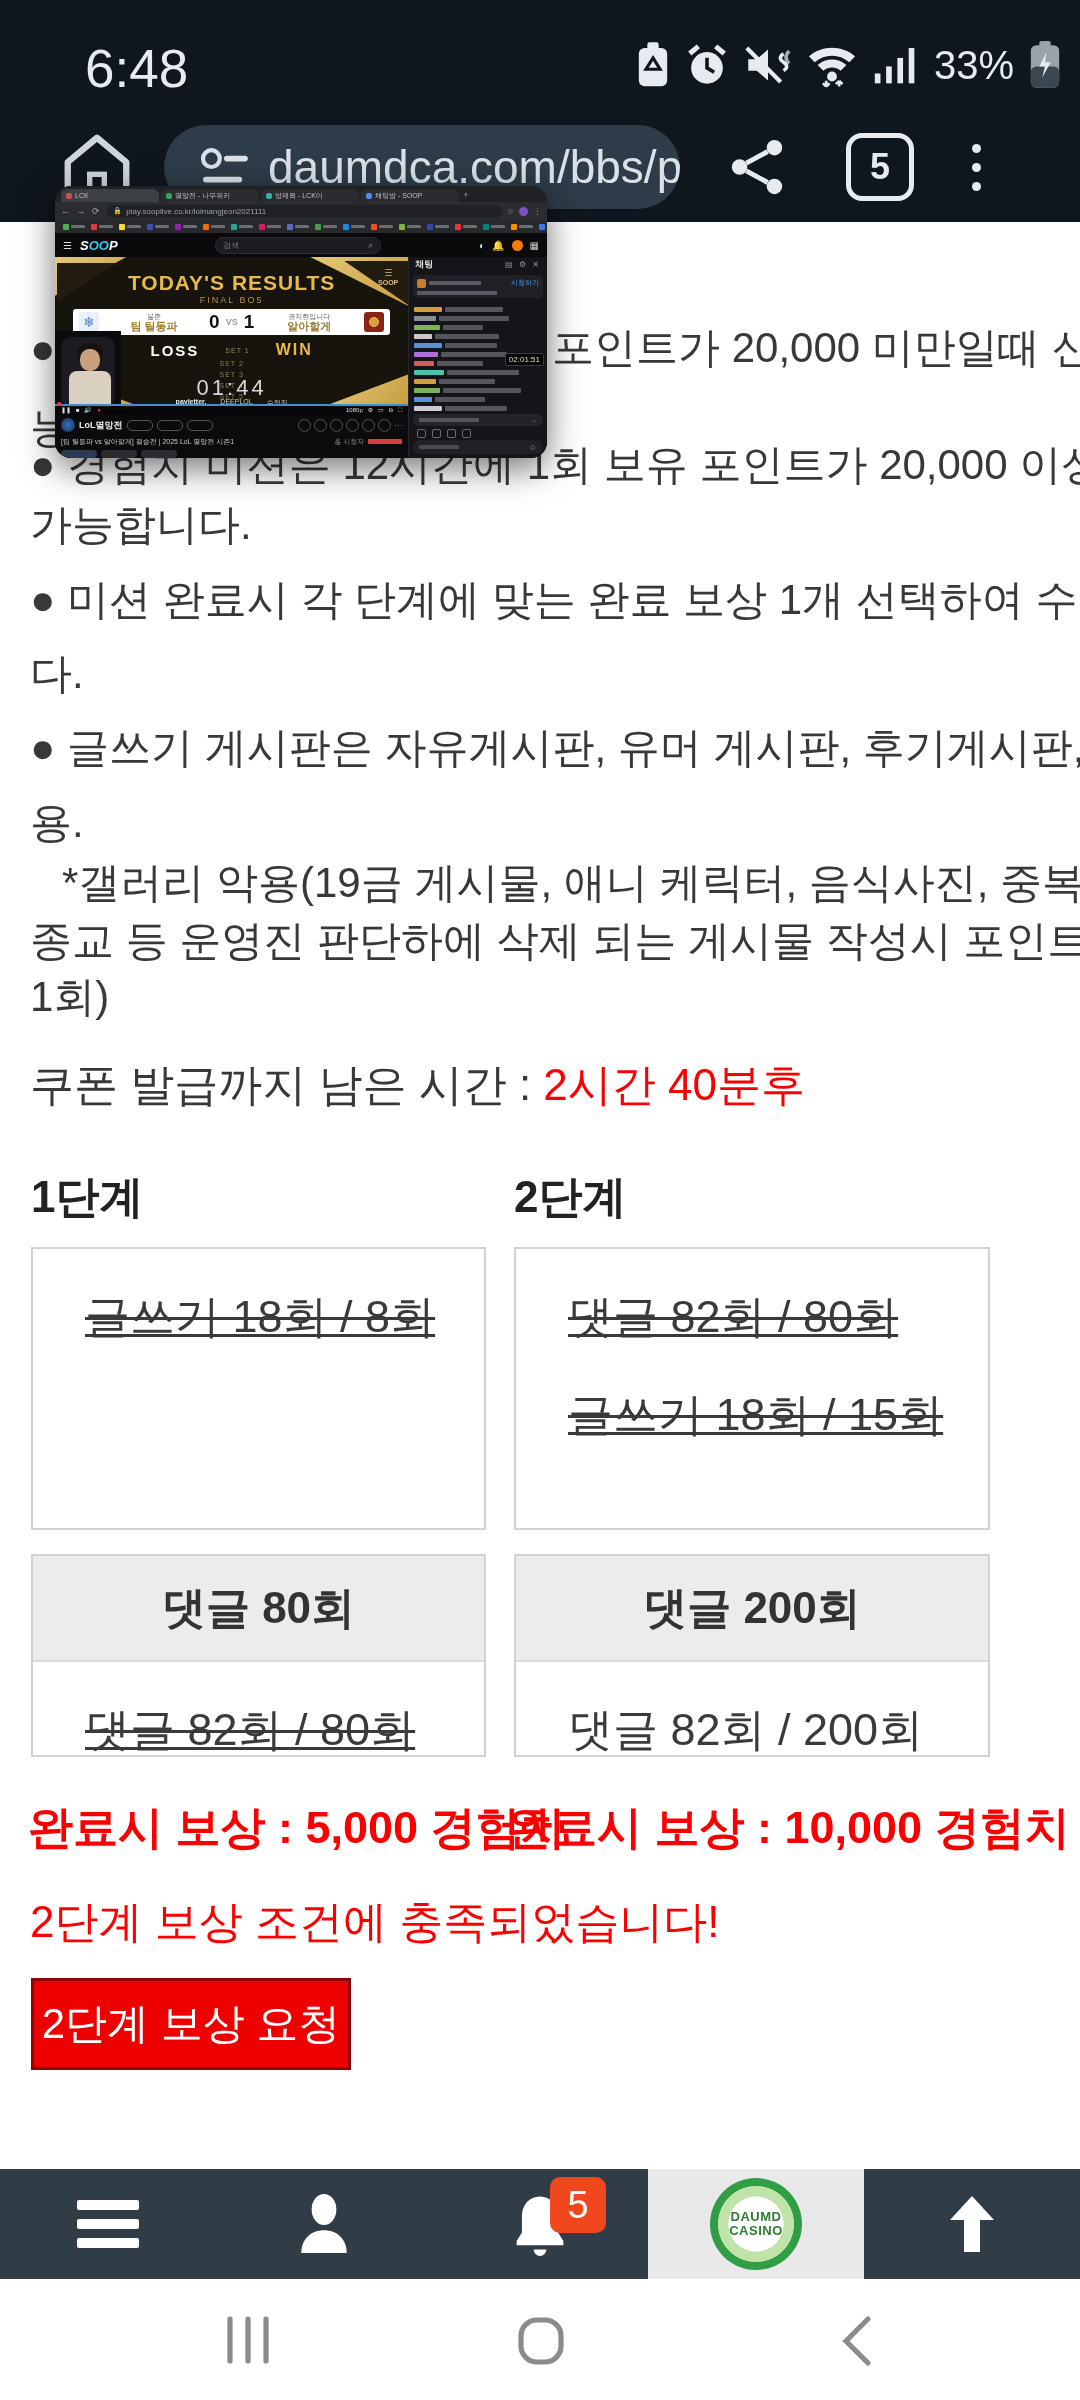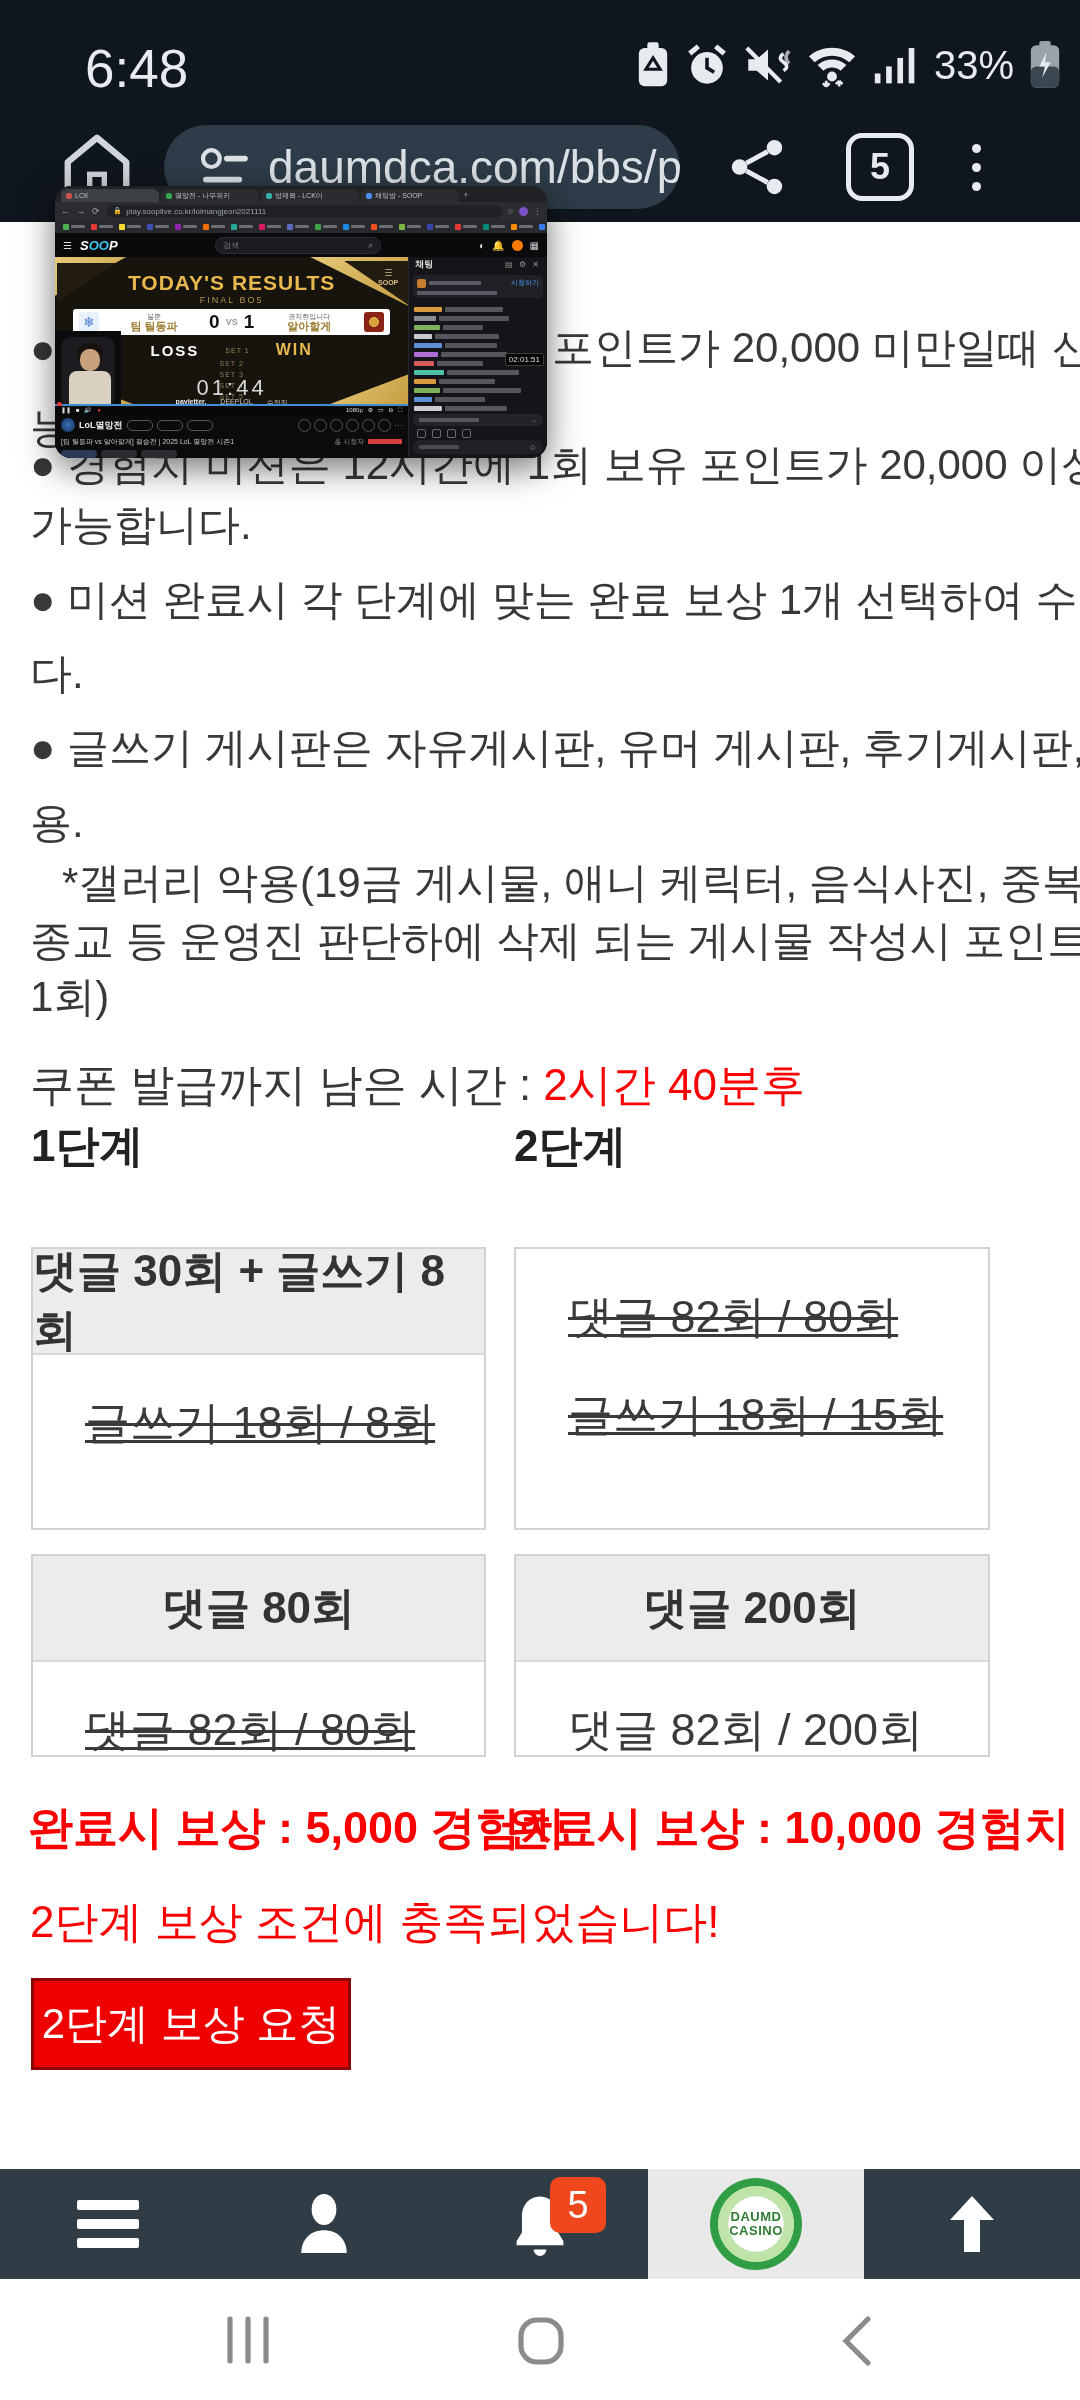--- a/index.html
+++ b/index.html
@@ -22,21 +22,21 @@
   .tabbox{width:58px;height:58px;border:5px solid #e7eaee;border-radius:16px;color:#e7eaee;
           font-size:36px;display:flex;align-items:center;justify-content:center;font-weight:700;}
   .kebab{display:flex;flex-direction:column;gap:10px;}
   .kebab i{width:9px;height:9px;border-radius:50%;background:#e7eaee;}
 
   
   .bodyline{position:absolute;left:30px;font-size:42px;color:#383838;white-space:nowrap;}
   .red{color:#fb0000;}
 
   
-  .stage-h{position:absolute;top:1117px;font-size:44px;font-weight:700;color:#222;}
+  .stage-h{position:absolute;top:1168px;font-size:44px;font-weight:700;color:#222;}
   .mtable{position:absolute;background:#fff;border:2px solid #d2d2d2;box-sizing:border-box;}
   .mtable .th{height:104px;background:#ececec;border-bottom:2px solid #d9d9d9;display:flex;
               align-items:center;justify-content:center;font-size:44px;font-weight:700;color:#333;}
   .mtable .td{padding:38px 0 0 52px;font-size:45px;color:#3a3a3a;}
   .struck{text-decoration:line-through underline;text-decoration-thickness:3px;}
   .reward{position:absolute;top:1798px;font-size:45px;font-weight:700;color:#fb0000;white-space:nowrap;}
   .notice{position:absolute;left:30px;top:1893px;font-size:44px;color:#fb0000;}
   .reqbtn{position:absolute;left:31px;top:1978px;width:320px;height:92px;background:#ef0000;
           border:3px solid #8d0606;color:#fff;font-size:42px;display:flex;align-items:center;
           justify-content:center;font-family:inherit;}
@@ -258,21 +258,20 @@
 <div class="bodyline" style="top:855px;left:62px;">*갤러리 악용(19금 게시물, 애니 케릭터, 음식사진, 중복사진, 정치,</div>
 <div class="bodyline" style="top:913px;">종교 등 운영진 판단하에 삭제 되는 게시물 작성시 포인트 차감 및 경고</div>
 <div class="bodyline" style="top:969px;">1회)</div>
 
 <div class="bodyline" style="top:1056px;font-size:44px;"><span>쿠폰 발급까지 남은 시간 : </span><span class="red">2시간 40분후</span></div>
 
 <div class="stage-h" style="left:31px;">1단계</div>
 <div class="stage-h" style="left:514px;">2단계</div>
 
 <div class="mtable" style="left:31px;top:1247px;width:455px;height:283px;">
-  <div class="th">댓글 30회 + 글쓰기 8회</div>
   <div class="td struck">글쓰기 18회 / 8회</div>
 </div>
 <div class="mtable" style="left:514px;top:1247px;width:476px;height:283px;">
   <div class="td struck">댓글 82회 / 80회</div>
   <div class="td struck">글쓰기 18회 / 15회</div>
 </div>
 <div class="mtable" style="left:31px;top:1554px;width:455px;height:203px;">
   <div class="th">댓글 80회</div>
   <div class="td struck">댓글 82회 / 80회</div>
 </div>

